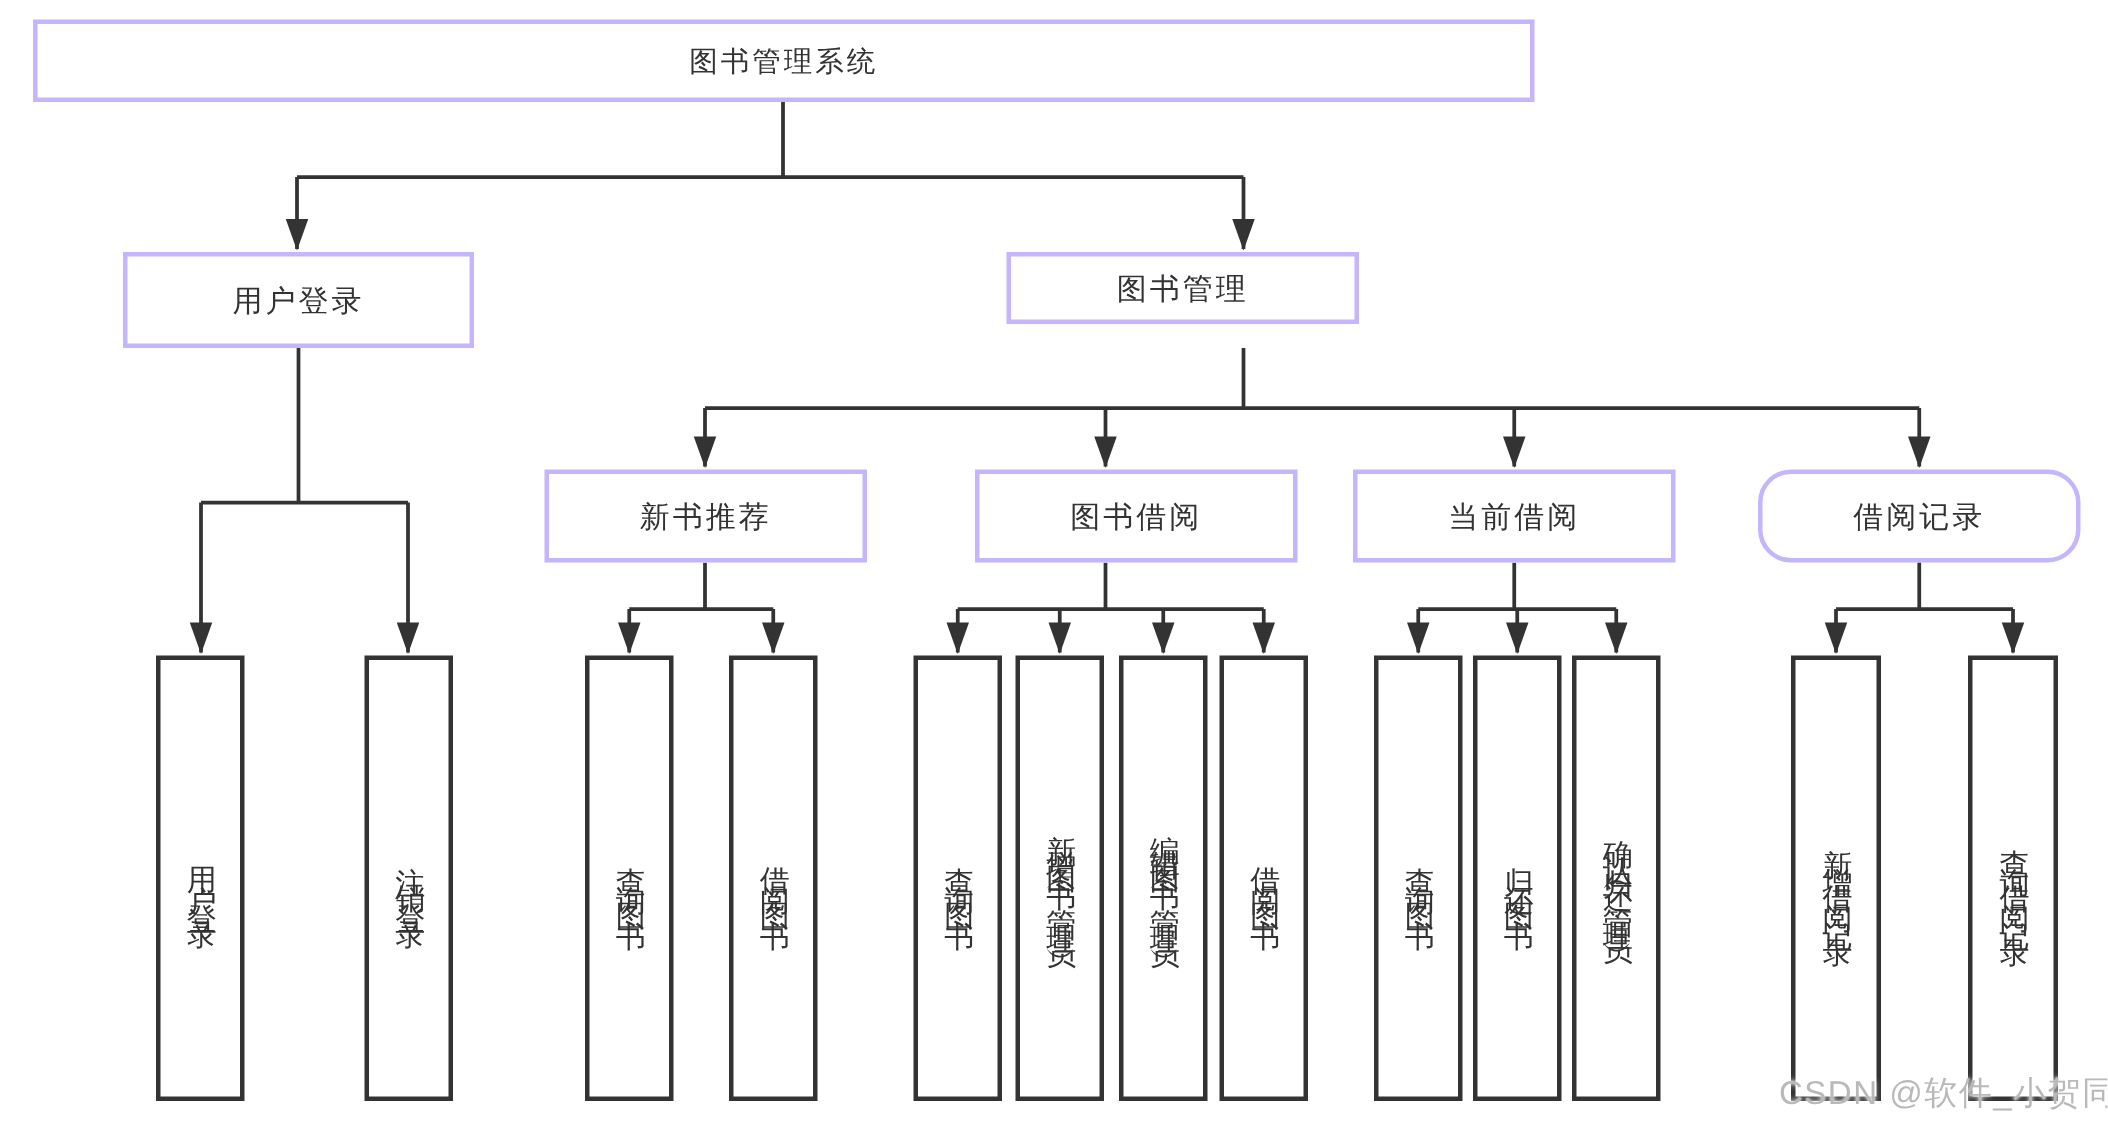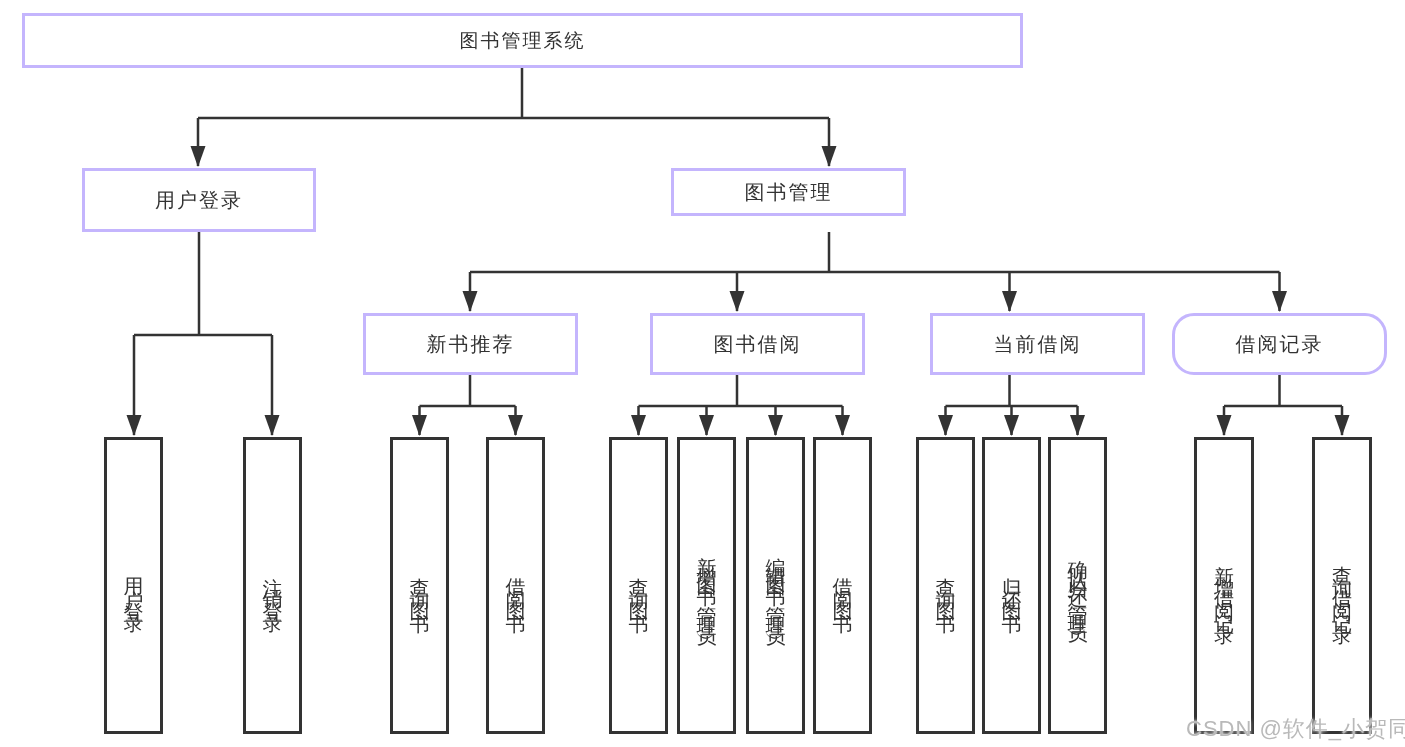--- a/index.html
+++ b/index.html
@@ -30,21 +30,21 @@
     letter-spacing: 2px;
     z-index: 2;
     white-space: nowrap;
   }
   .box.root  { left: 22px;  top: 13px;  width: 1001px; height: 55px; font-size: 19px; }
   .box.l2a   { left: 82px;  top: 168px; width: 234px; height: 64px; }
   .box.l2b   { left: 671px; top: 168px; width: 235px; height: 48px; }
   .box.l3    { top: 313px; width: 215px; height: 62px; }
   .box.l3a   { left: 363px; }
   .box.l3b   { left: 650px; }
-  .box.l3c   { left: 902px; margin-left: 28px; }
+  .box.l3c   { left: 902px; }
   .box.l3d   { left: 1172px; border-radius: 22px; }
   .vbox {
     position: absolute;
     top: 437px;
     width: 59px;
     height: 297px;
     background: #ffffff;
     border: 3px solid #333333;
     box-sizing: border-box;
     writing-mode: vertical-rl;

